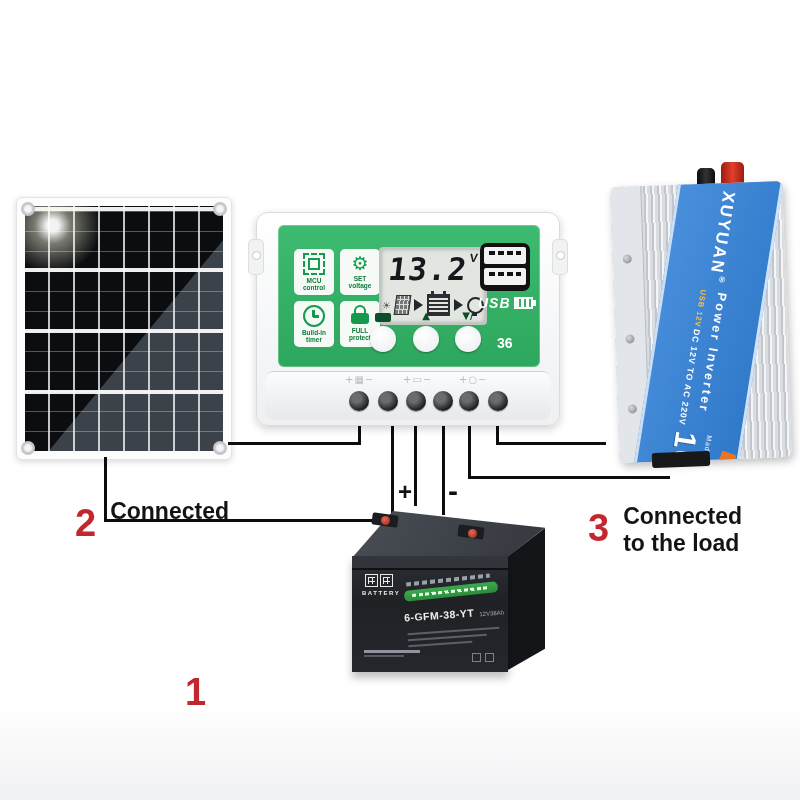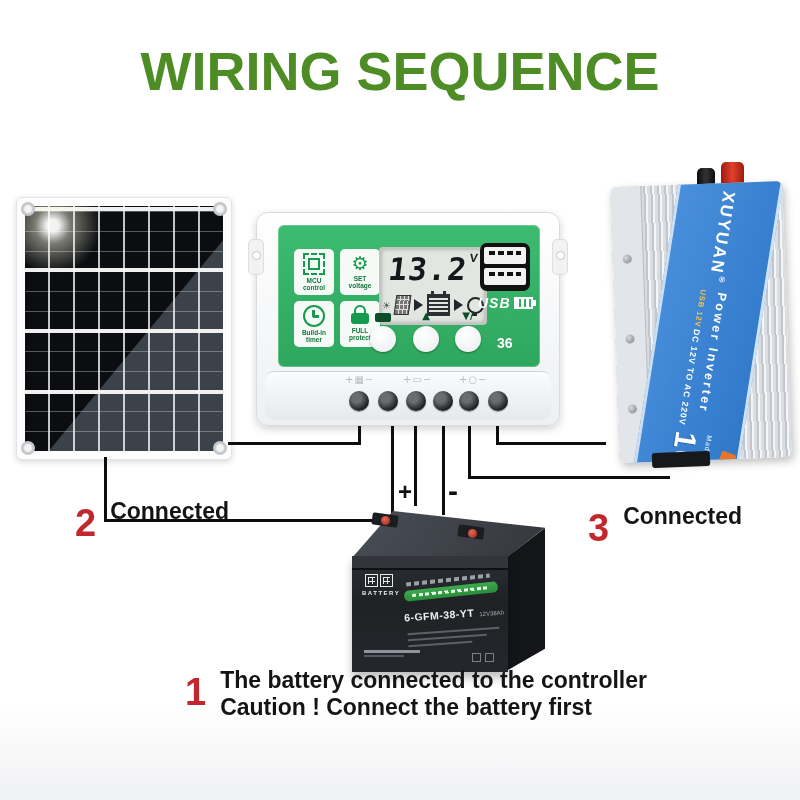--- a/index.html
+++ b/index.html
@@ -157,21 +157,20 @@
   
   .step{position:absolute;display:flex;gap:14px;}
   .step .num{font-size:38px;font-weight:900;color:#c1272d;line-height:1;margin-top:6px;}
   .step .txt{font-size:23px;font-weight:bold;color:#141414;line-height:1.18;}
 </style>
 </head>
 <body>
 
 <div class="stage">
 
-  <div class="title">WIRING SEQUENCE</div>
 
   <div class="panel">
     <div class="panel-inner">
       <div class="panel-diag"></div>
       <div class="panel-grid"></div>
       <div class="panel-flare"></div>
     </div>
     <span class="grommet" style="left:4px;top:4px;"></span>
     <span class="grommet" style="right:4px;top:4px;"></span>
     <span class="grommet" style="left:4px;bottom:4px;"></span>
@@ -327,21 +326,21 @@
   <span class="pm minus">-</span>
 
   <div class="step" style="left:75px;top:498px;">
     <div class="num">2</div>
     <div class="txt"><span>Connected</span><br>
     </div>
   </div>
   <div class="step" style="left:588px;top:503px;">
     <div class="num">3</div>
     <div class="txt"><span>Connected</span><br>
-    </div>
+    <span>to the load</span></div>
   </div>
   <div class="step" style="left:185px;top:667px;">
     <div class="num">1</div>
-    <div class="txt"><span>The battery connected to the controller</span><br>
-    <span>Caution ! Connect the battery first</span></div>
+    <div class="txt"><br>
+    </div>
   </div>
 
 </div>
 
 </body></html>

